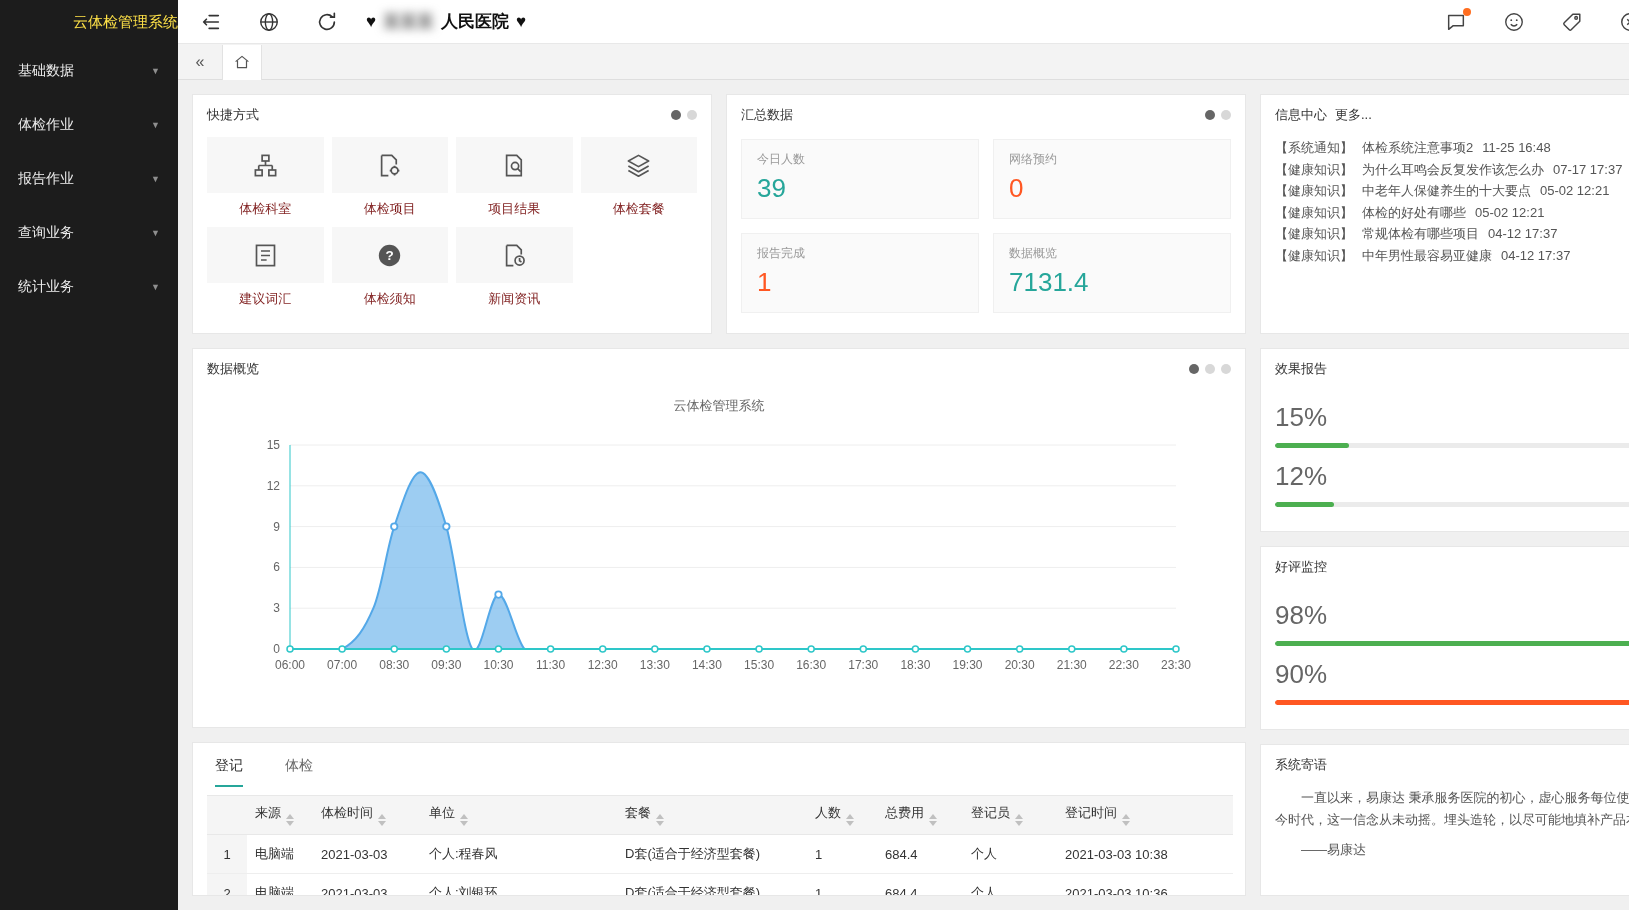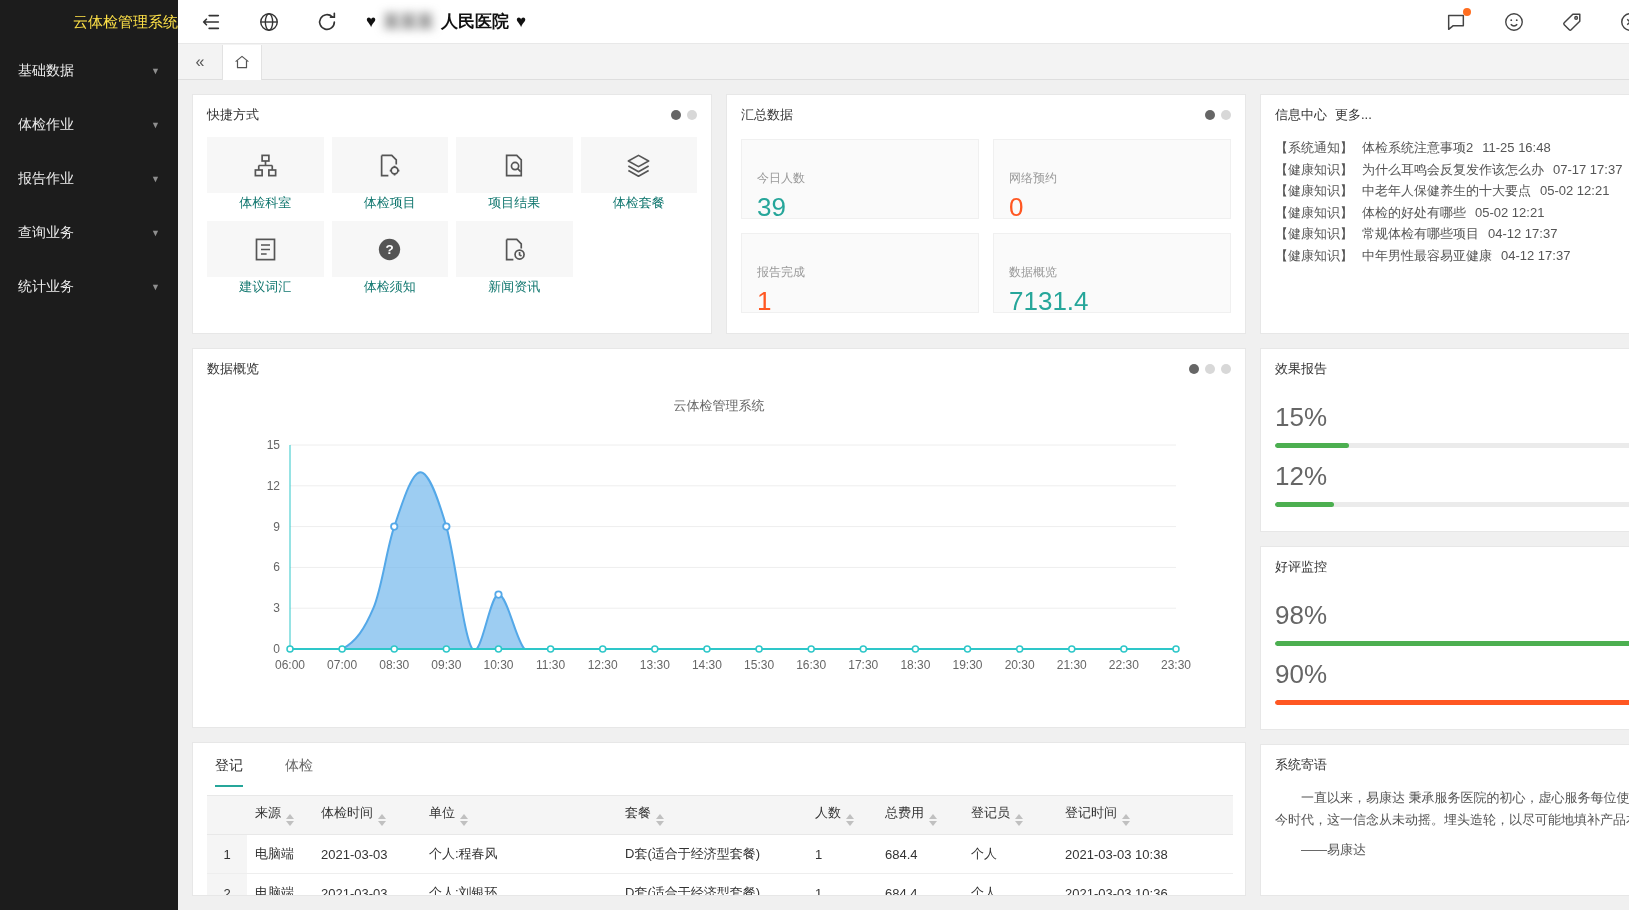--- a/index.html
+++ b/index.html
@@ -40,26 +40,26 @@
   .dots{margin-left:auto;display:flex;gap:6px}
   .dot{width:10px;height:10px;border-radius:50%;background:#d8d8d8;cursor:pointer}
   .dot.active{background:#666}
 
   
   .panel-shortcuts{width:520px;height:240px}
   .shortcut-grid{display:grid;grid-template-columns:repeat(4,1fr);column-gap:8px;padding:2px 14px 0}
   .shortcut{cursor:pointer;text-align:center}
   .shortcut-box{height:56px;background:#f7f7f7;display:flex;align-items:center;justify-content:center}
   .shortcut-box svg{width:27px;height:27px}
-  .shortcut-label{font-size:13px;color:#0f766e;margin:1px 0 9px}
+  .shortcut-label{font-size:13px;color:#7f1d1d;margin:7px 0 9px}
 
   
   .panel-summary{width:520px;height:240px}
   .stat-grid{display:grid;grid-template-columns:1fr 1fr;gap:14px;padding:4px 14px}
-  .stat-card{background:#fafafa;border:1px solid #f0f0f0;height:80px;padding:30px 15px}
+  .stat-card{background:#fafafa;border:1px solid #f0f0f0;height:80px;padding:11px 15px}
   .stat-label{font-size:12px;color:#999}
   .stat-value{font-size:26px;margin-top:5px}
 
   
   .panel-info{height:240px;overflow:hidden}
   .more-link{margin-left:8px;color:#333;cursor:pointer}
   .info-list{padding:2px 14px}
   .info-item{display:flex;gap:9px;font-size:13px;color:#555;line-height:21.5px;white-space:nowrap;cursor:pointer}
 
   

